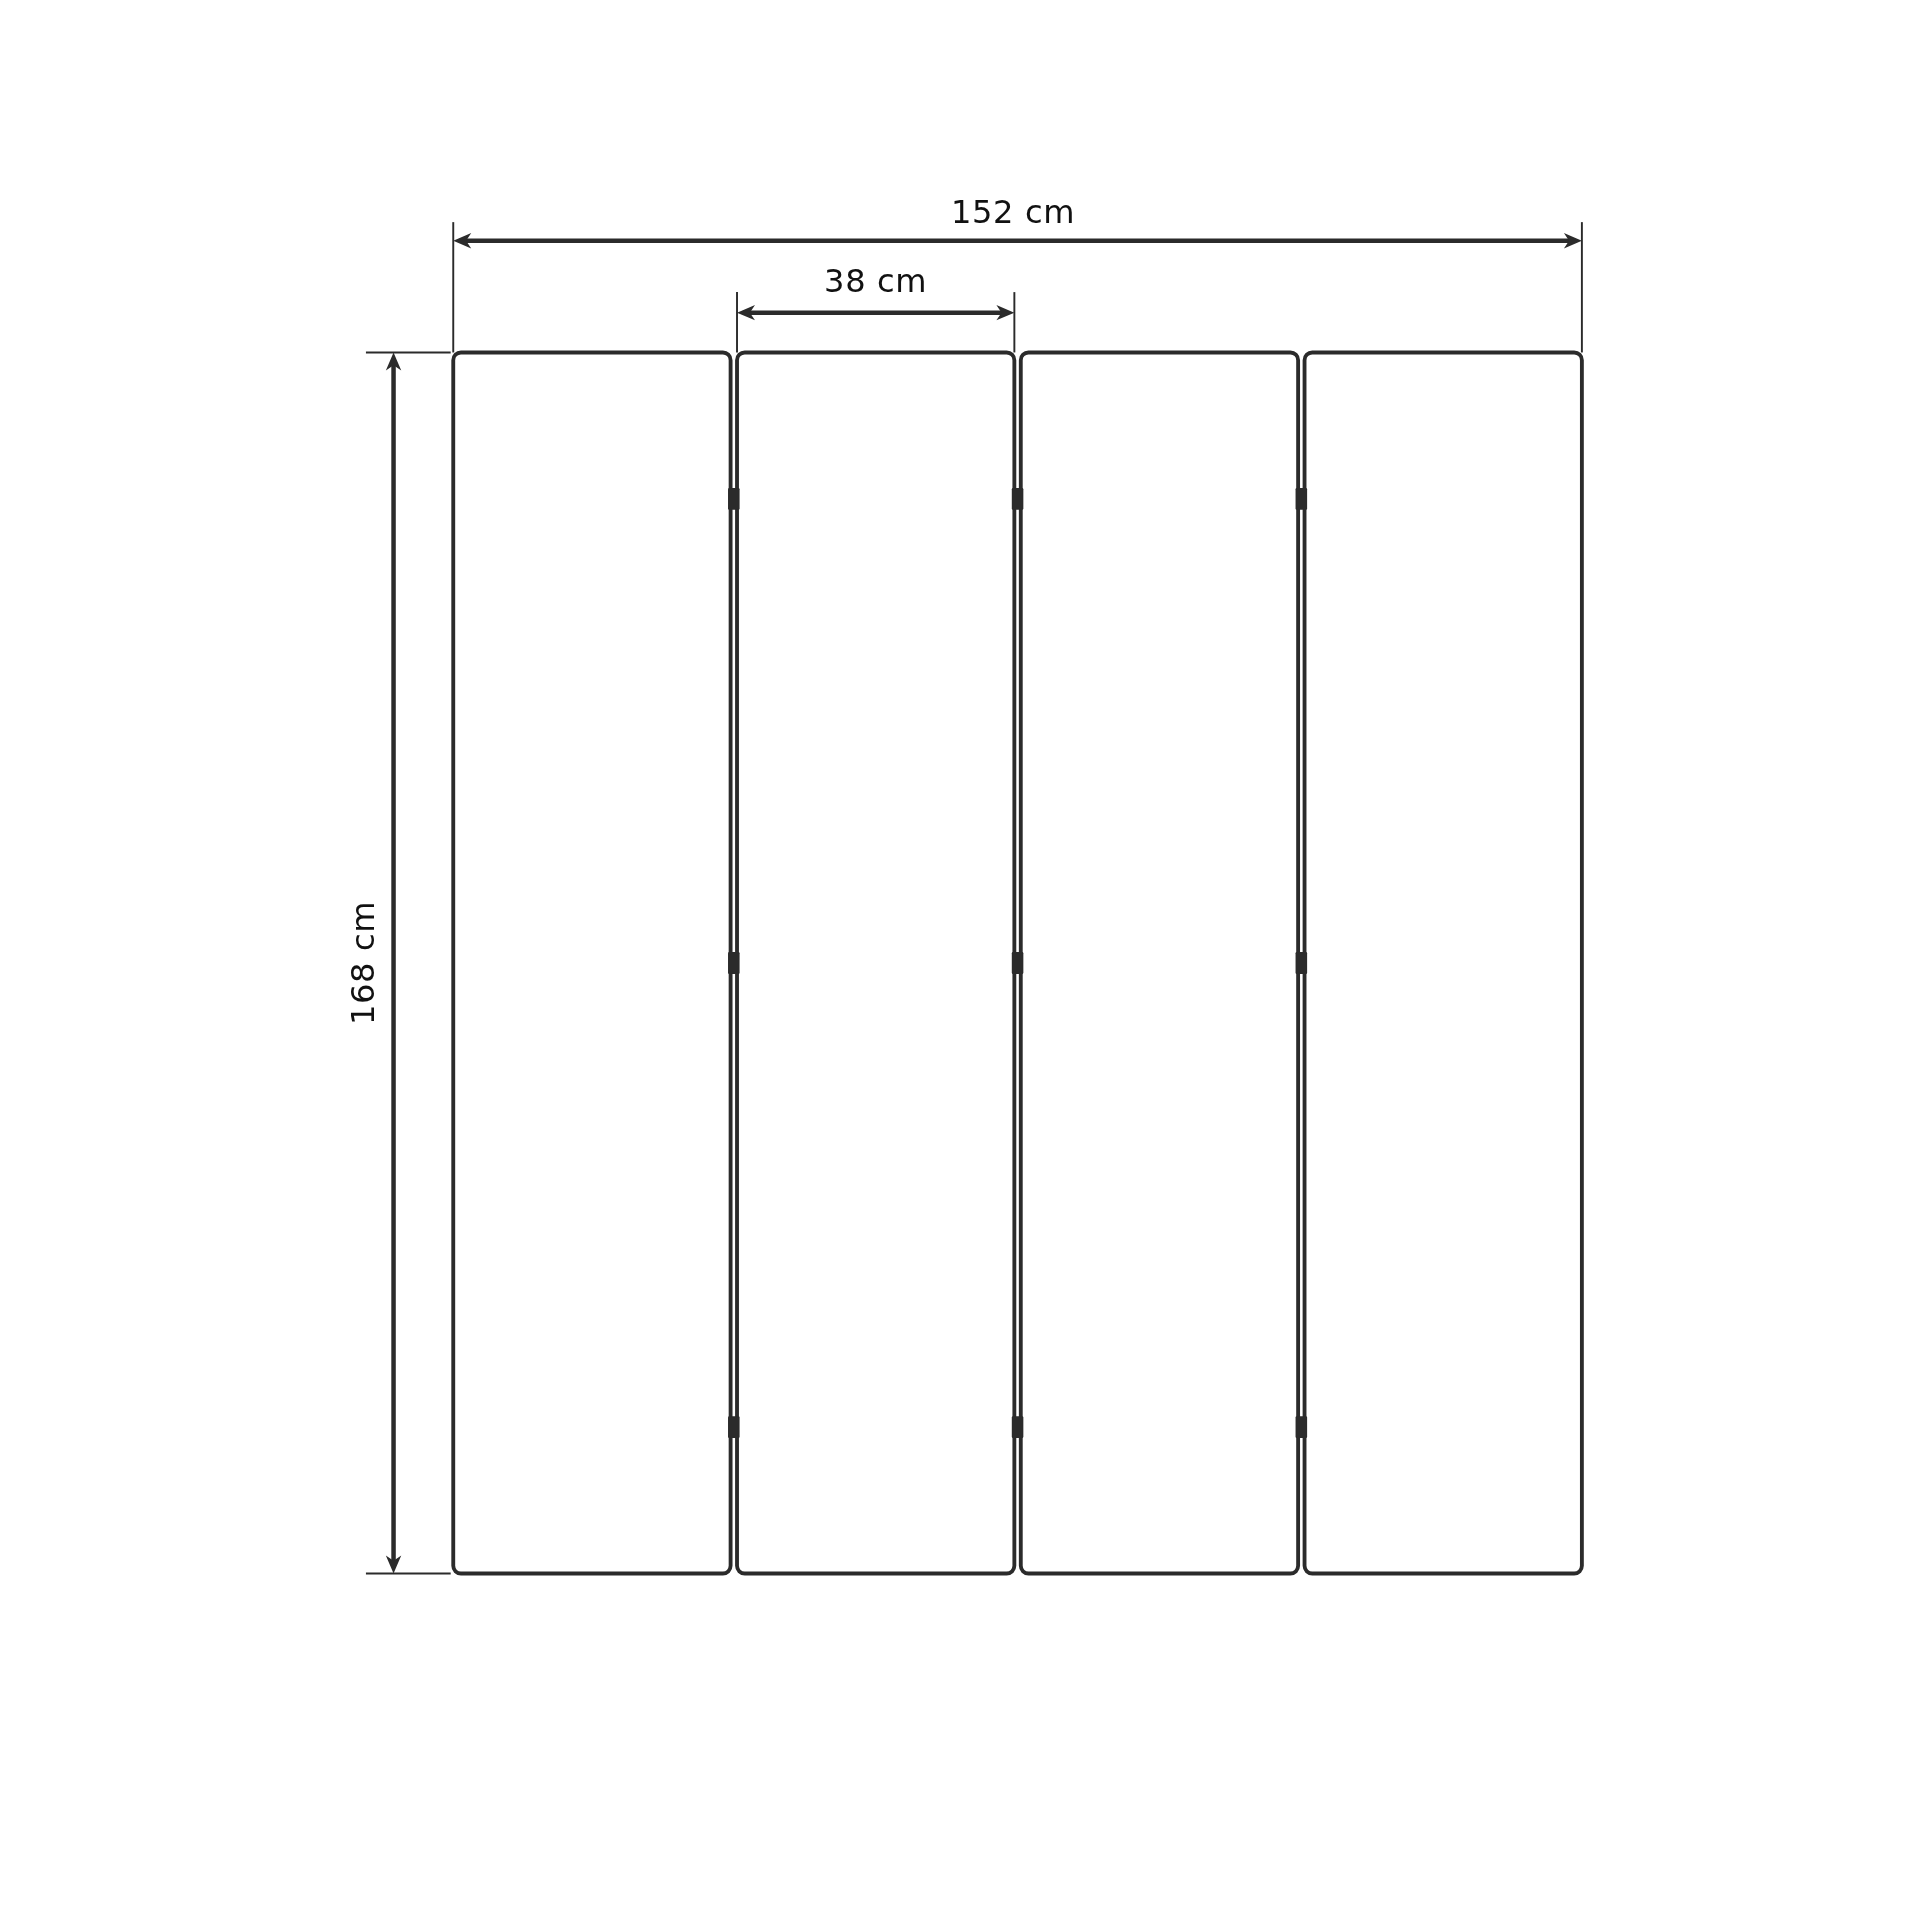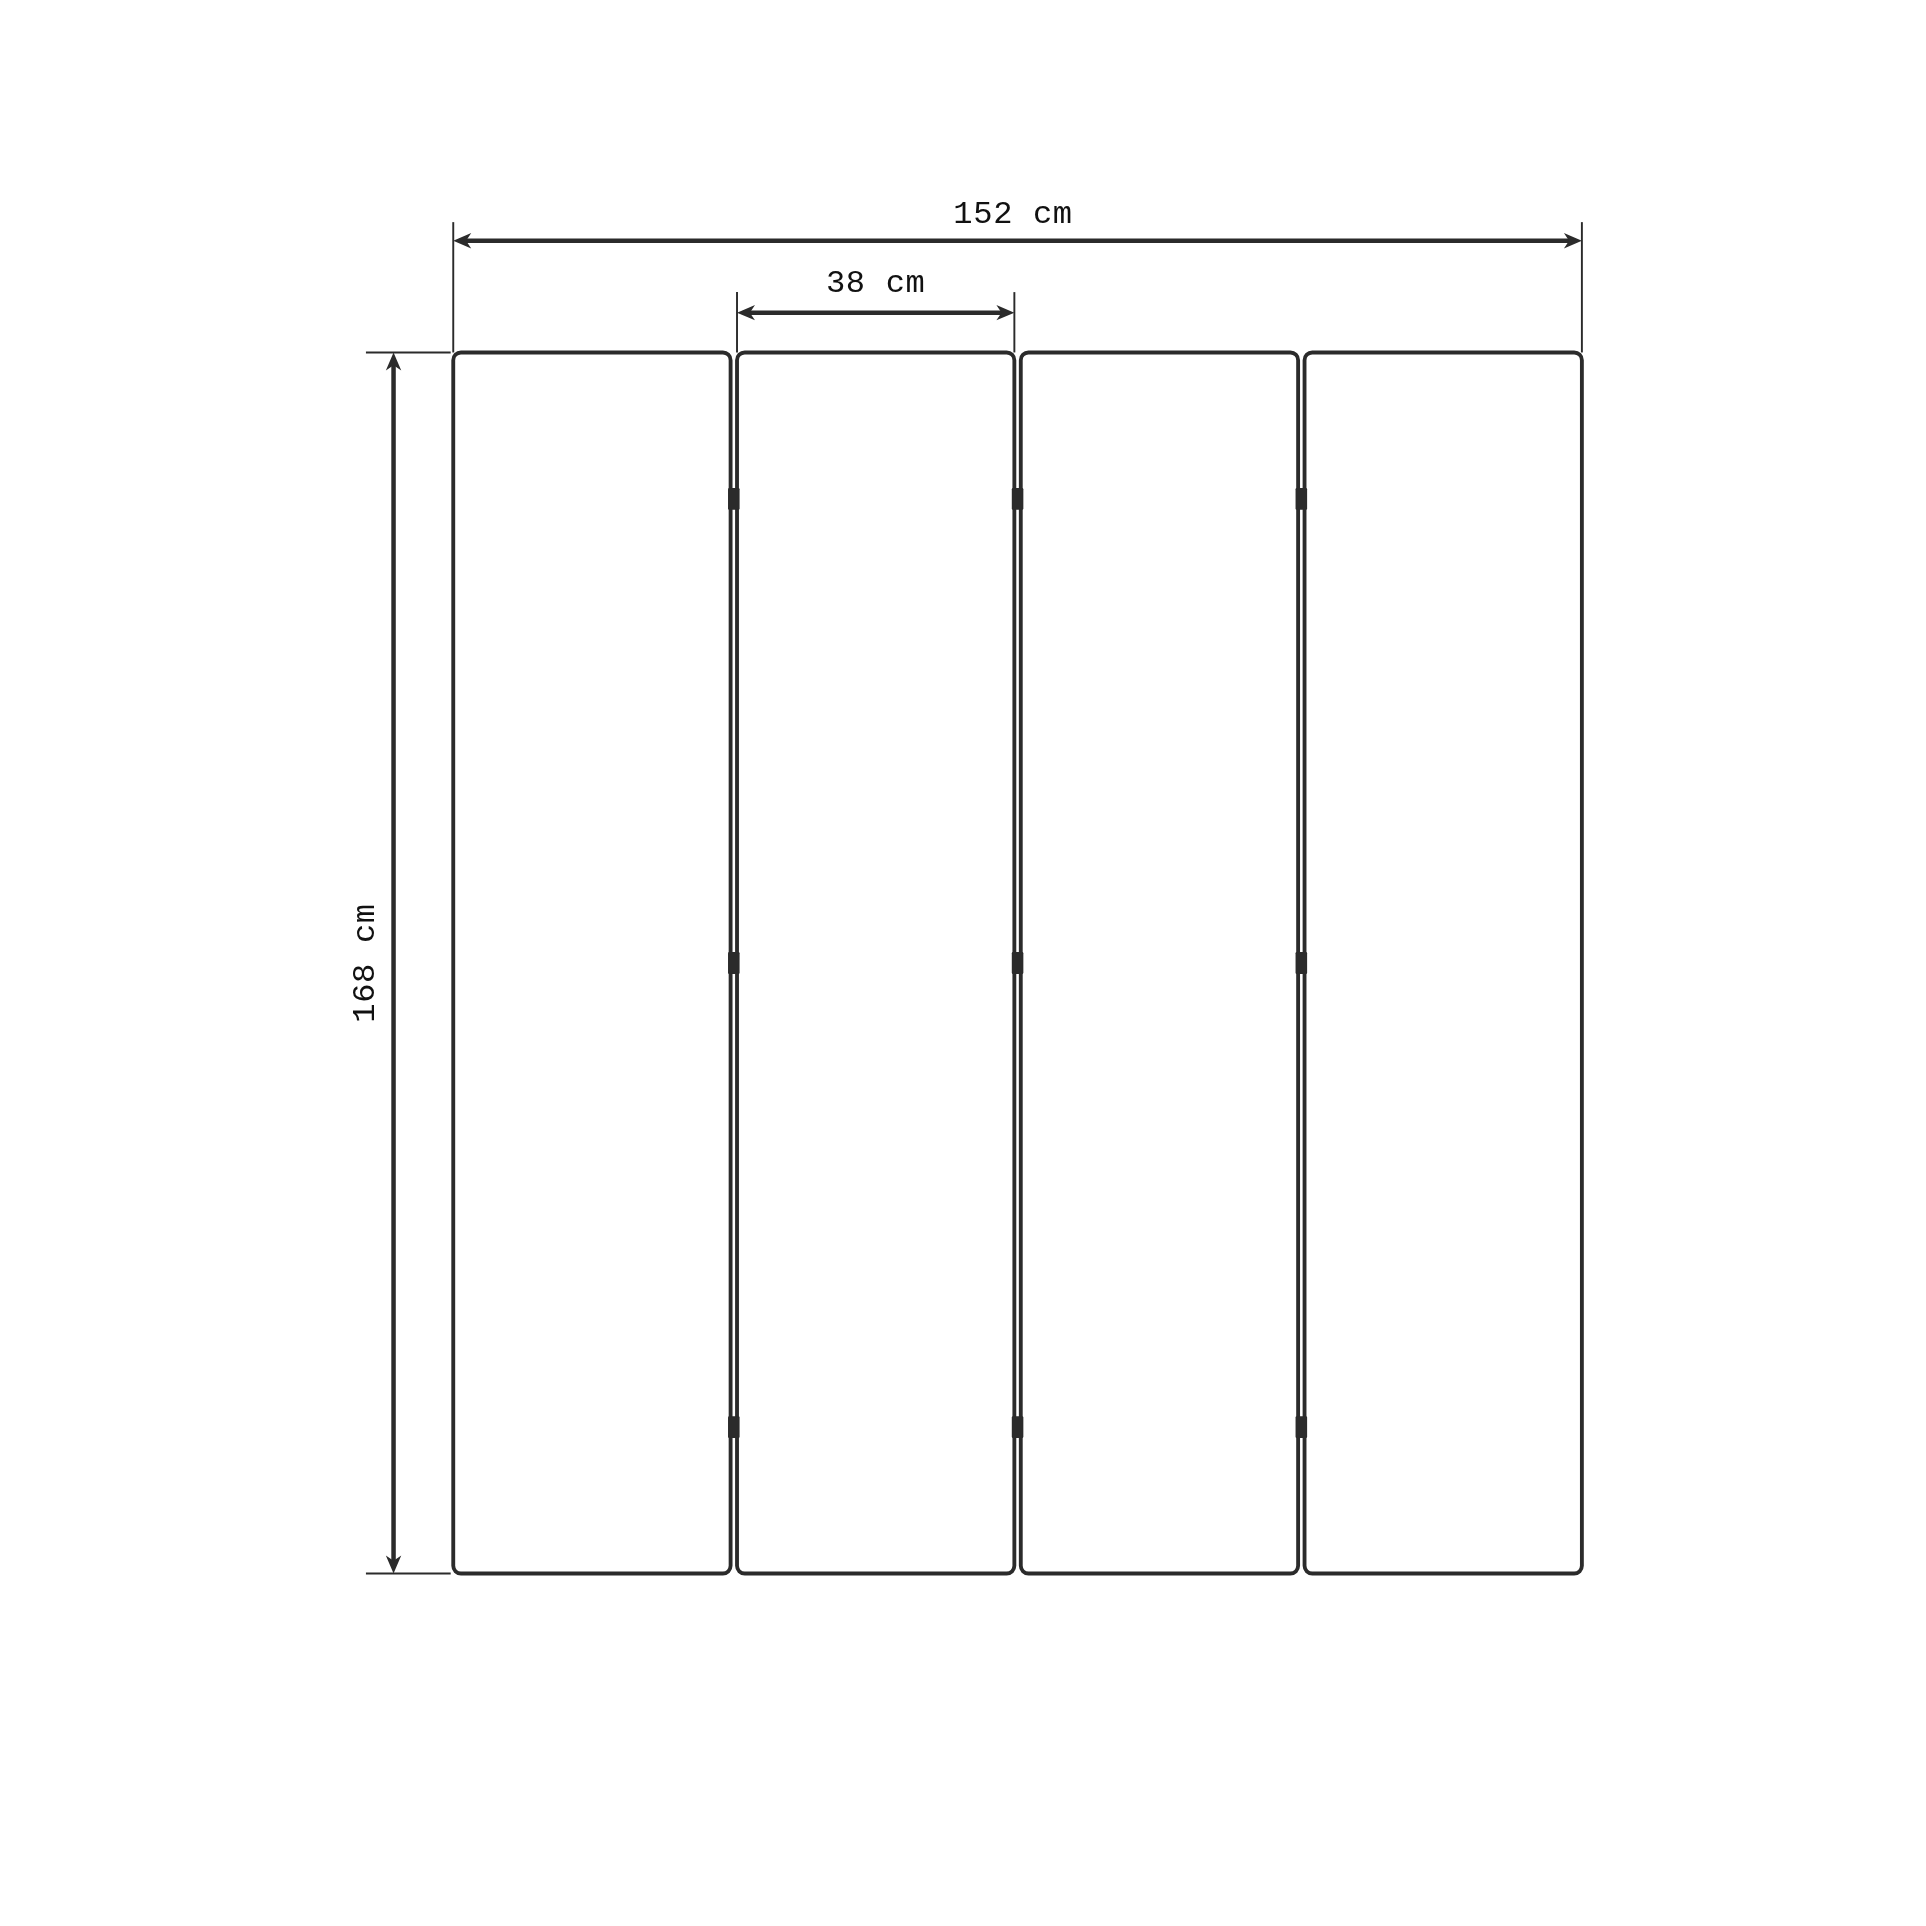--- a/index.html
+++ b/index.html
@@ -9,21 +9,20 @@
     width: 1926px;
     height: 1926px;
     font-family: "DejaVu Sans", "Liberation Sans", sans-serif;
   }
   .stage {
     position: relative;
     width: 1926px;
     height: 1926px;
     background: #ffffff;
     overflow: hidden;
-    font-family: Liberation Mono, monospace;
   }
   svg { display: block; }
   .panel {
     fill: #ffffff;
     stroke: #2b2b2b;
     stroke-width: 6;
   }
   .hinge {
     fill: #2b2b2b;
     stroke: none;

